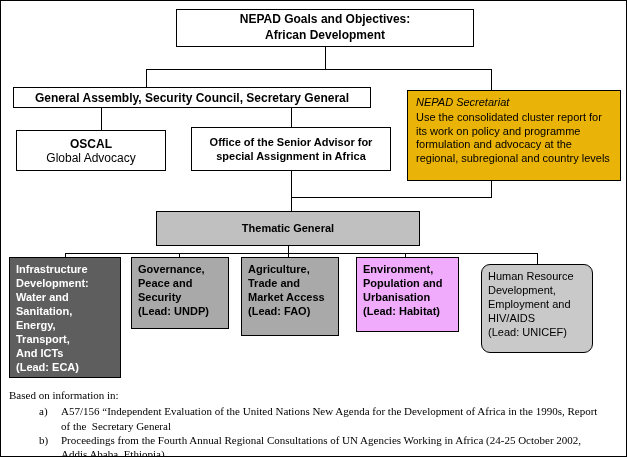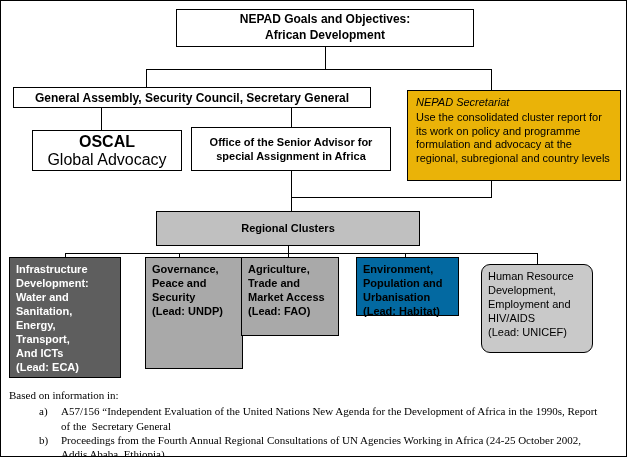--- a/index.html
+++ b/index.html
@@ -12,44 +12,44 @@
   .pre { white-space:pre-line; }
 
   .title-box { left:175px; top:8px; width:298px; height:38px;
     display:flex; align-items:center; justify-content:center;
     text-align:center; font-weight:bold; font-size:12px; line-height:1.3; }
 
   .assembly-box { left:12px; top:86px; width:358px; height:21px;
     display:flex; align-items:center; justify-content:center;
     font-weight:bold; font-size:12px; }
 
-  .oscal-box { left:31px; top:129px; width:150px; height:41px;
+  .oscal-box { left:15px; top:129px; width:150px; height:41px;
     display:flex; flex-direction:column; align-items:center; justify-content:center;
-    font-size:16px; }
+    font-size:12px; }
   .oscal-box .b-title { font-weight:bold; }
 
   .office-box { left:190px; top:126px; width:200px; height:44px;
     display:flex; align-items:center; justify-content:center;
     text-align:center; font-weight:bold; font-size:11px; line-height:1.3; }
 
   .secretariat-box { left:406px; top:89px; width:214px; height:91px;
     background:#eab308; padding:5px 8px; font-size:11px; line-height:1.25; }
   .secretariat-box .b-title { font-style:italic; margin-bottom:1px; }
 
   .thematic-box { left:155px; top:210px; width:264px; height:35px;
     background:#c0c0c0; display:flex; flex-direction:column; align-items:center; justify-content:center;
     font-size:11px; line-height:1.3; text-align:center; }
   .thematic-box .b-title { font-weight:bold; }
 
   .cluster { position:absolute; border:1px solid #000; padding:4px 6px;
     font-size:11px; font-weight:bold; line-height:14px; }
   .cluster-1 { left:8px;  top:256px; width:112px; height:121px; background:#5e5e5e; color:#ffffff; }
-  .cluster-2 { left:144px; top:256px; width:98px;  height:112px;  background:#a9a9a9; }
+  .cluster-2 { left:130px; top:256px; width:98px;  height:72px;  background:#a9a9a9; }
   .cluster-3 { left:240px; top:256px; width:98px;  height:79px;  background:#a9a9a9; }
-  .cluster-4 { left:355px; top:256px; width:103px; height:59px;  background:#0369a1; }
+  .cluster-4 { left:355px; top:256px; width:103px; height:75px;  background:#f0abfc; }
   .cluster-5 { left:480px; top:263px; width:112px; height:89px;  background:#c9c9c9; font-weight:normal;border-radius:9px; }
 
   .footnotes { position:absolute; left:8px; top:387px; width:615px;
     font-family:"Liberation Serif", serif; font-size:11px; line-height:1.3; }
   .fn-intro { margin-bottom:2px; }
   .fn-item { display:flex; margin-left:30px; }
   .fn-marker { width:22px; flex:0 0 22px; }
   .fn-text { white-space:pre; }
 
   
@@ -104,21 +104,21 @@
 
   <div class="box office-box pre">Office of the Senior Advisor for
 special Assignment in Africa</div>
 
   <div class="box secretariat-box">
     <div class="b-title">NEPAD Secretariat</div>
     <div>Use the consolidated cluster report for its work on policy and programme formulation and advocacy at the regional, subregional and country levels</div>
   </div>
 
   <div class="box thematic-box">
-    <div class="b-title">Regional Clusters</div>
+    <div class="b-title">Thematic General</div>
   </div>
 
   <div class="cluster cluster-1 pre">Infrastructure
 Development:
 Water and
 Sanitation,
 Energy,
 Transport,
 And ICTs
 (Lead: ECA)</div>

